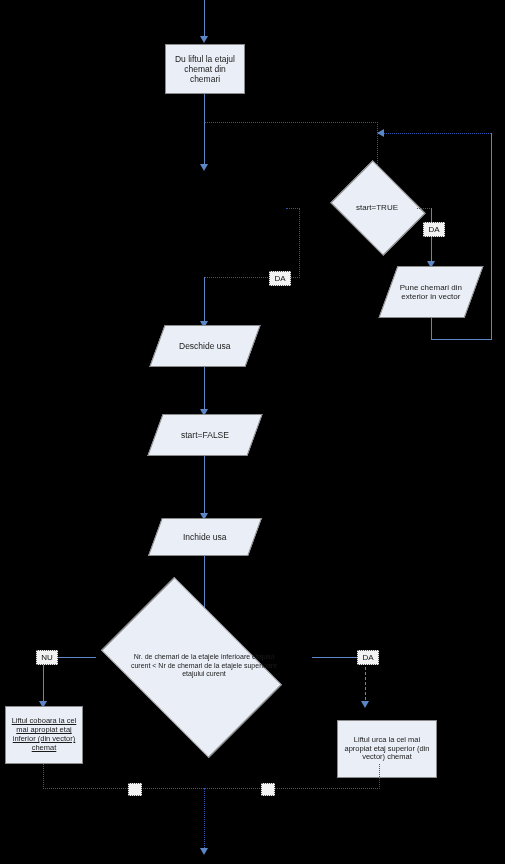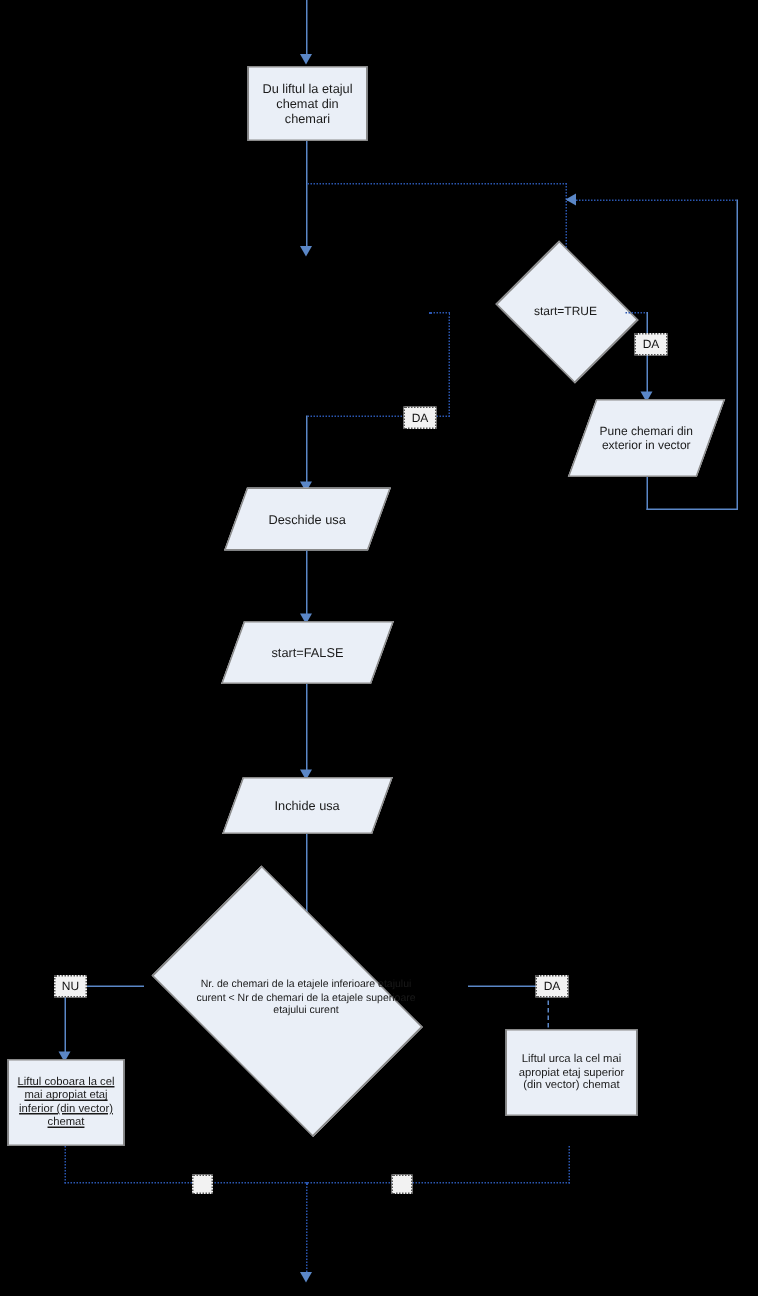--- a/index.html
+++ b/index.html
@@ -117,21 +117,21 @@
 
   <div class="h-sol" style="left:312px;top:657px;width:54px;"></div>
   <div class="v-dash" style="left:365px;top:657px;height:48px;"></div>
   <div class="arw-d" style="left:361px;top:701px;"></div>
   <div class="elabel" style="left:357px;top:650px;width:16px;height:11px;">DA</div>
 
   <div class="node rect" style="left:5px;top:706px;width:78px;height:58px;font-size:7.5px;padding:3px;text-decoration:underline;">
     <span>Liftul coboara la cel mai apropiat etaj inferior (din vector) chemat</span>
   </div>
 
-  <div class="node rect" style="left:337px;top:686px;width:88px;height:58px;font-size:7.5px;padding:3px;">
+  <div class="node rect" style="left:337px;top:720px;width:100px;height:58px;font-size:7.5px;padding:3px;">
     <span>Liftul urca la cel mai apropiat etaj superior (din vector) chemat</span>
   </div>
 
   <div class="v-dot" style="left:43px;top:764px;height:25px;"></div>
   <div class="v-dot" style="left:379px;top:764px;height:25px;"></div>
   <div class="h-dot" style="left:43px;top:788px;width:337px;"></div>
 
   <div class="elabel empty" style="left:128px;top:783px;width:12px;height:11px;"></div>
   <div class="elabel empty" style="left:261px;top:783px;width:12px;height:11px;"></div>
 

